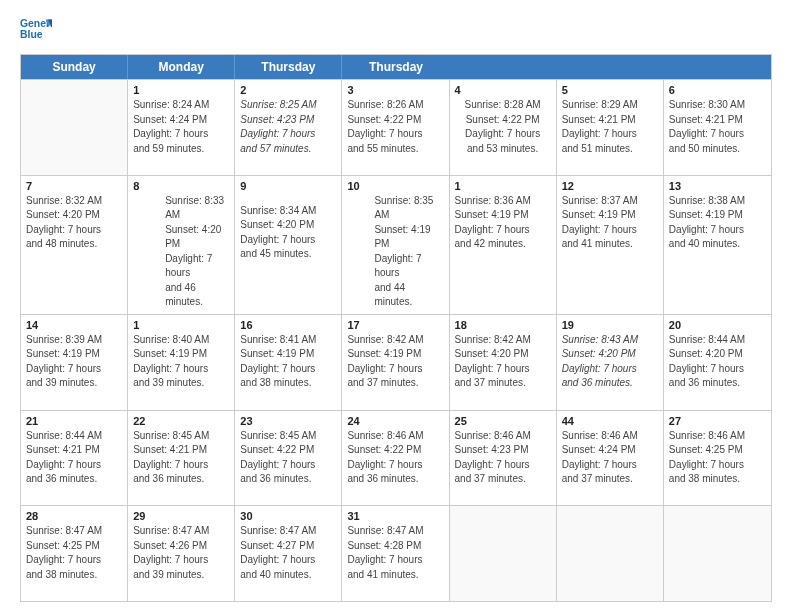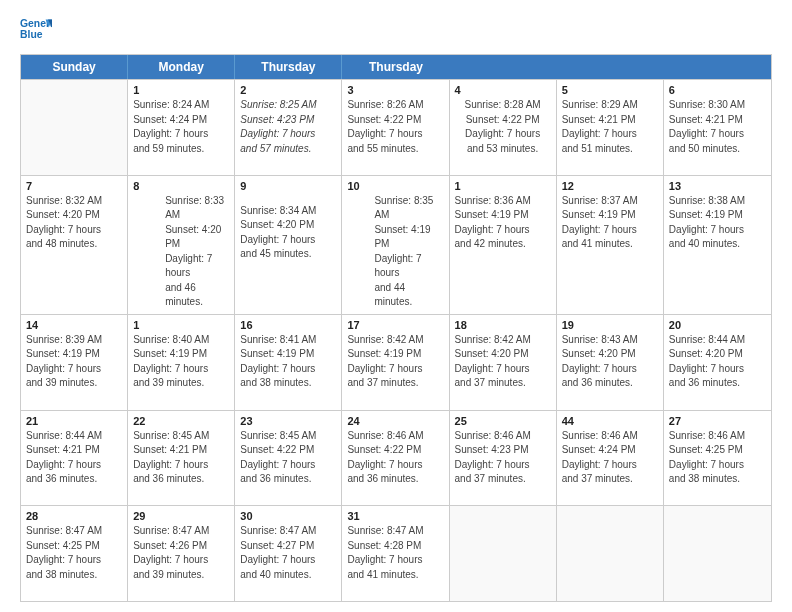--- a/index.html
+++ b/index.html
@@ -261,21 +261,21 @@
           </div>
           <div class="cal-cell">
             <div class="day-number">18</div>
             <div class="day-info" style="white-space: pre-line;">Sunrise: 8:42 AM
 Sunset: 4:20 PM
 Daylight: 7 hours
 and 37 minutes.</div>
           </div>
           <div class="cal-cell">
             <div class="day-number">19</div>
-            <div class="day-info" style="white-space: pre-line;">Sunrise: 8:43 AM
+            <div class="day-info" style="white-space: pre-line; font-style: italic;">Sunrise: 8:43 AM
 Sunset: 4:20 PM
 Daylight: 7 hours
 and 36 minutes.</div>
           </div>
           <div class="cal-cell">
             <div class="day-number">20</div>
             <div class="day-info" style="white-space: pre-line;">Sunrise: 8:44 AM
 Sunset: 4:20 PM
 Daylight: 7 hours
 and 36 minutes.</div>

